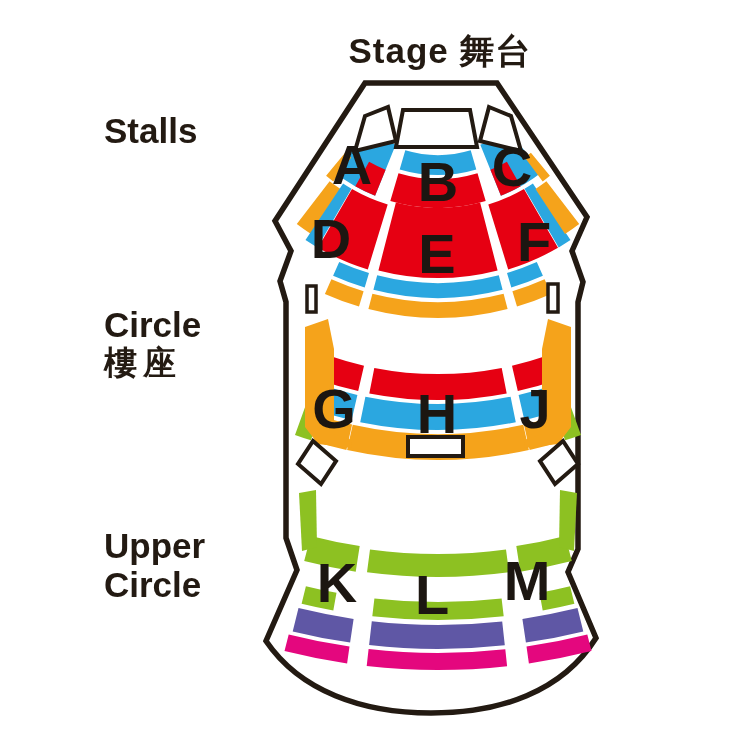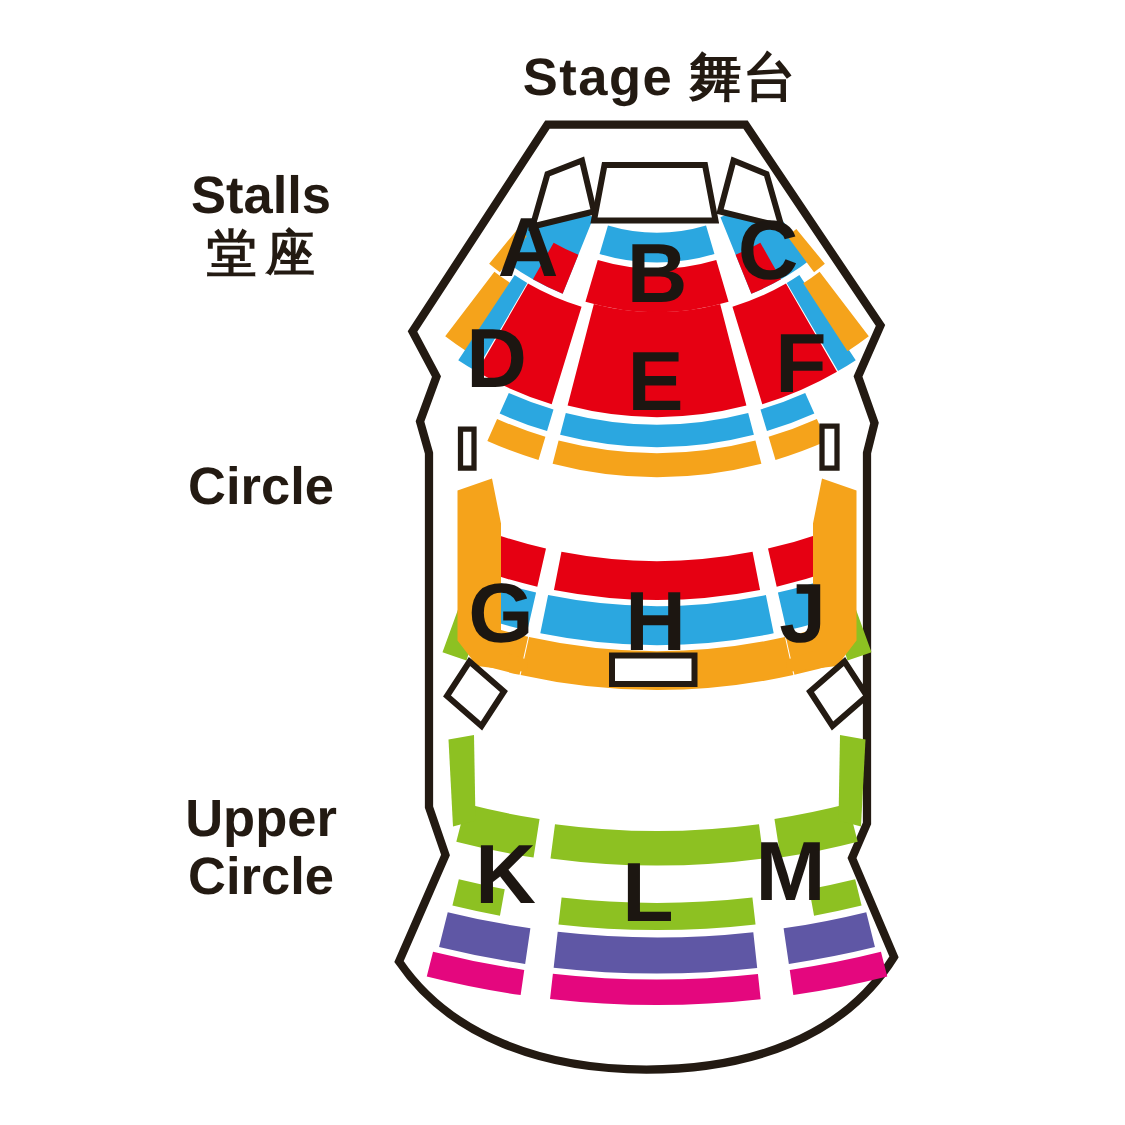--- a/index.html
+++ b/index.html
@@ -1,44 +1,44 @@
 <!DOCTYPE html>
 <html><head>
 <meta charset="utf-8">
 <style>
   html,body{margin:0;padding:0;background:#ffffff;}
   .canvas{position:relative;width:750px;height:750px;background:#ffffff;overflow:hidden;
           font-family:"Liberation Sans",sans-serif;color:#231a12;border-radius:13px;}
   .stage-label{position:absolute;left:290px;top:28px;width:300px;text-align:center;
                font-size:35px;font-weight:600;letter-spacing:1px;}
-  .side-label{position:absolute;left:72px;width:204px;text-align:center;
+  .side-label{position:absolute;left:104px;width:204px;
               font-weight:600;line-height:1.1;}
   .side-label .en{font-size:35px;display:block;}
   .side-label .zh{font-size:33px;display:block;letter-spacing:6px;margin-right:-6px;}
   #lbl-stalls{top:112px;}
   #lbl-circle{top:306px;}
   #lbl-upper{top:503px;margin-top:24px;}
   #seatmap{position:absolute;left:0;top:0;}
   .seat-letter{font-family:"Liberation Sans",sans-serif;font-weight:bold;font-size:56px;
                fill:#1c1611;text-anchor:middle;}
 </style>
 </head>
 <body>
 
 <div class="canvas">
 
   <div class="stage-label">Stage 舞台</div>
 
   <div class="side-label" id="lbl-stalls">
     <span class="en">Stalls</span>
-    <span class="zh">堂座</span>
   </div>
 
   <div class="side-label" id="lbl-circle">
     <span class="en">Circle</span>
+    <span class="zh">樓座</span>
   </div>
 
   <div class="side-label" id="lbl-upper">
     <span class="en">Upper</span>
     <span class="en">Circle</span>
   </div>
 
   <svg id="seatmap" width="750" height="750" viewBox="0 0 750 750">
       <path d="M365 83L275 221L291 251L280 281L286 302L286 538L297 570L266 641C300 691 362 713 431 713C500 713 562 692 596 638L568 572L578 549L578 302L583 282L572 251L587 217L497 83Z" fill="#ffffff" stroke="#231a12" stroke-width="5.5" stroke-linejoin="miter"></path>
       <path d="M368.4 129.0A113 113 0 0 0 395.7 144.8L375.1 195.8A168 168 0 0 1 334.6 172.4Z" fill="#2ba7e0"></path>

